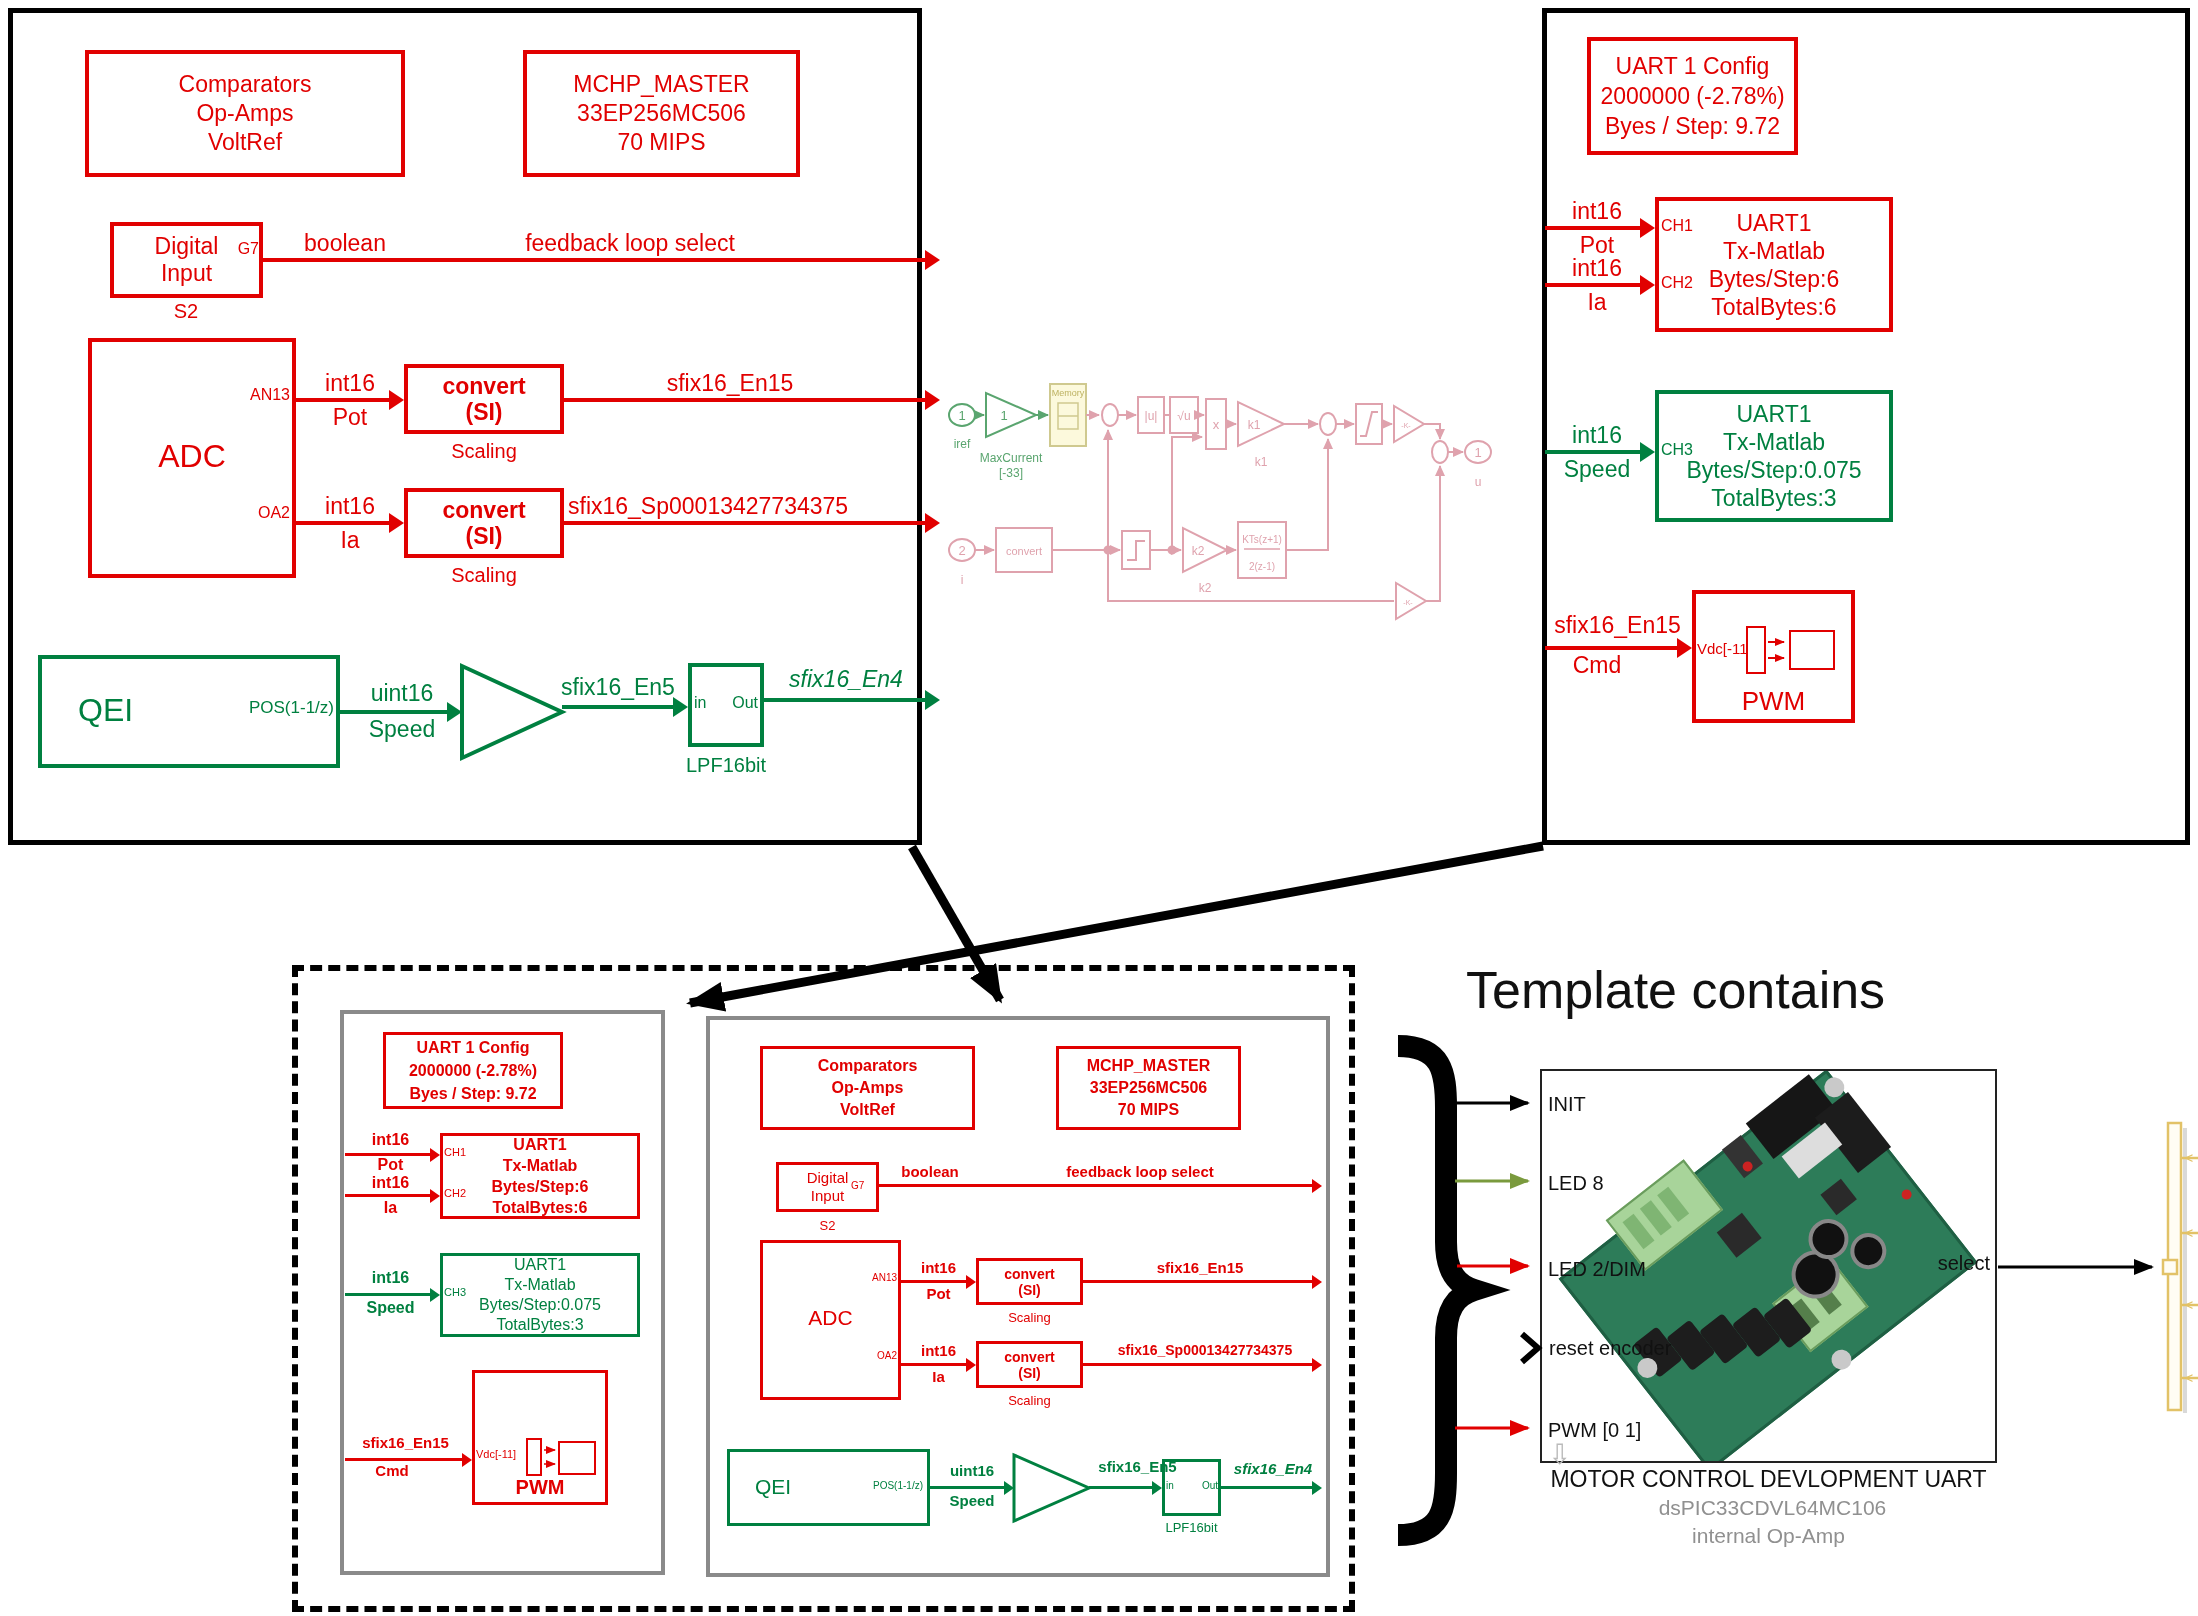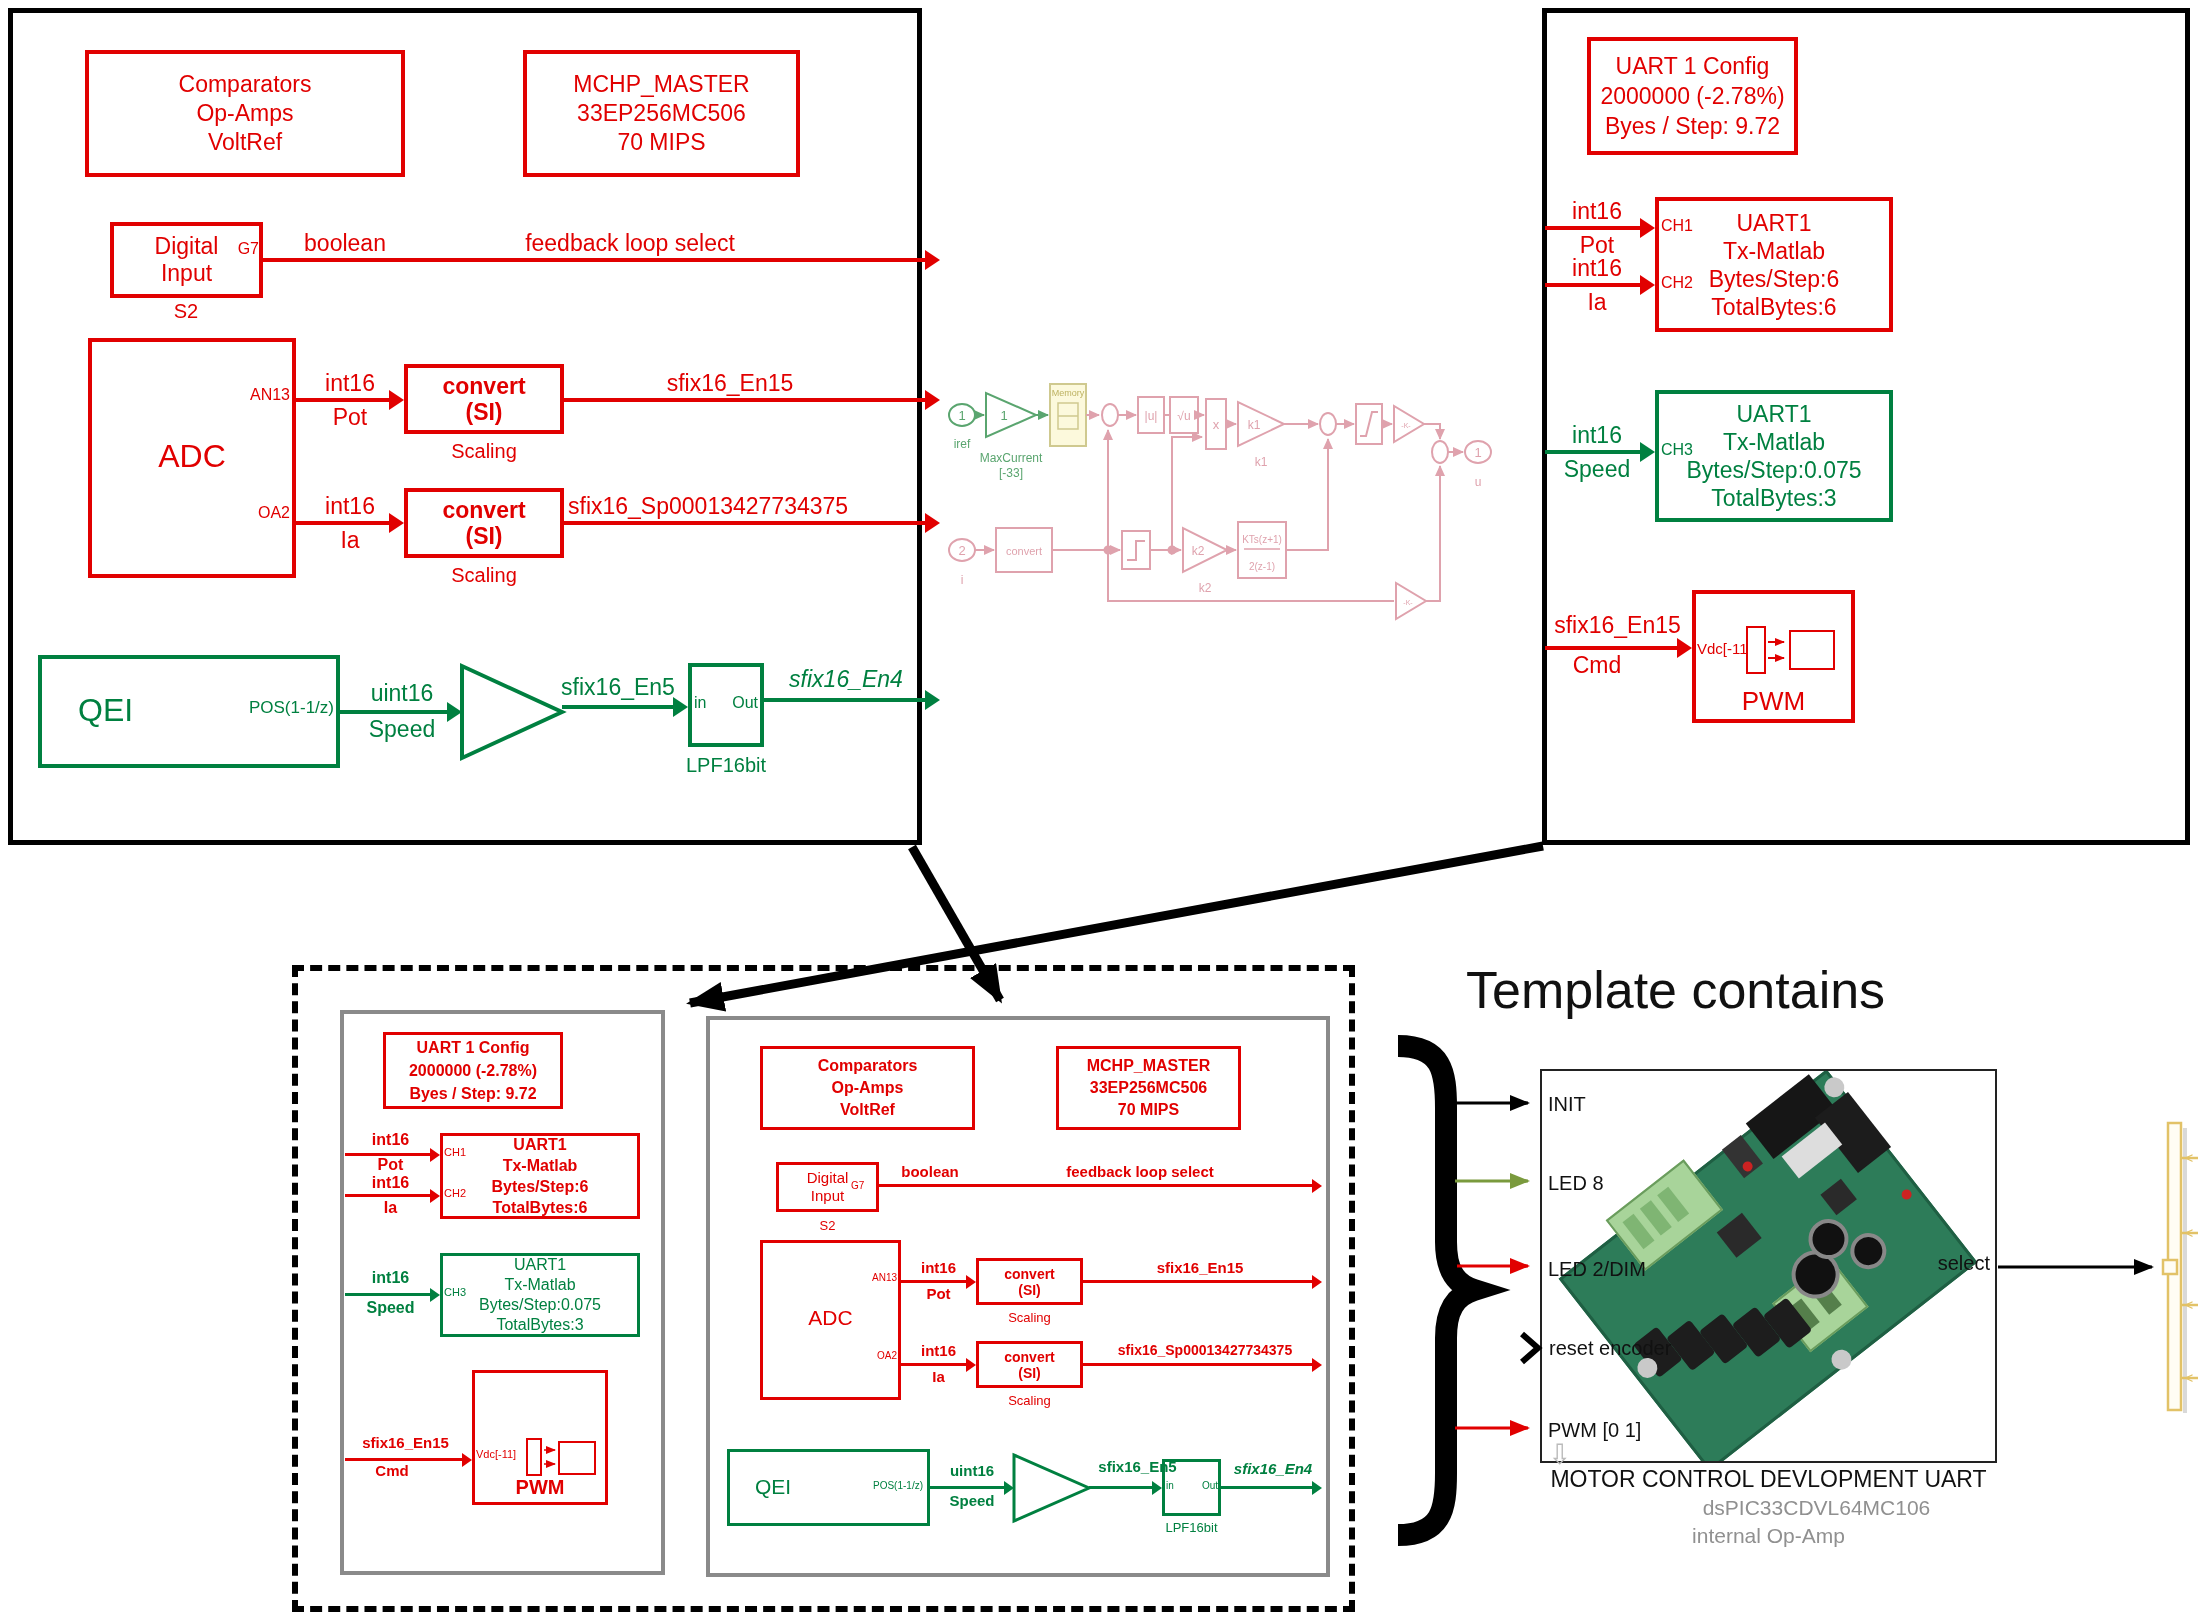--- a/index.html
+++ b/index.html
@@ -412,21 +412,21 @@
   </div>
   <div class="lbl k" style="left:1548px;top:1093px;font-size:20px;z-index:5;">INIT</div>
   <div class="lbl k" style="left:1548px;top:1172px;font-size:20px;z-index:5;">LED 8</div>
   <div class="lbl k" style="left:1548px;top:1258px;font-size:20px;z-index:5;">LED 2/DIM</div>
   <div class="lbl k" style="left:1549px;top:1337px;font-size:20px;z-index:5;">reset encoder</div>
   <div class="lbl k" style="left:1548px;top:1419px;font-size:20px;z-index:5;">PWM [0 1]</div>
   <div class="lbl" style="left:1548px;top:1438px;font-size:28px;color:#bbb;z-index:5;">⇩</div>
   <div class="lbl k" style="left:1905px;top:1252px;width:85px;text-align:right;font-size:20px;z-index:5;">select</div>
 
   <div class="lbl k c" style="left:1540px;top:1466px;width:457px;font-size:23px;">MOTOR CONTROL DEVLOPMENT UART</div>
-  <div class="lbl gy c" style="left:1588px;top:1496px;width:457px;font-size:21px;">dsPIC33CDVL64MC106</div>
+  <div class="lbl gy c" style="left:1544px;top:1496px;width:457px;font-size:21px;">dsPIC33CDVL64MC106</div>
   <div class="lbl gy c" style="left:1540px;top:1524px;width:457px;font-size:21px;">internal Op-Amp</div>
 
   <svg style="left:0;top:0;" width="2198" height="1616" viewBox="0 0 2198 1616">
     <defs>
       <marker id="mk" markerUnits="userSpaceOnUse" markerWidth="38" markerHeight="30" refX="34" refY="15" orient="auto">
           <path d="M0,0 L38,15 L0,30 Z" fill="#000"></path>
         </marker>
       <marker id="mk2" markerUnits="userSpaceOnUse" markerWidth="20" markerHeight="16" refX="18" refY="8" orient="auto">
           <path d="M0,0 L20,8 L0,16 Z" fill="#000"></path>
         </marker>

